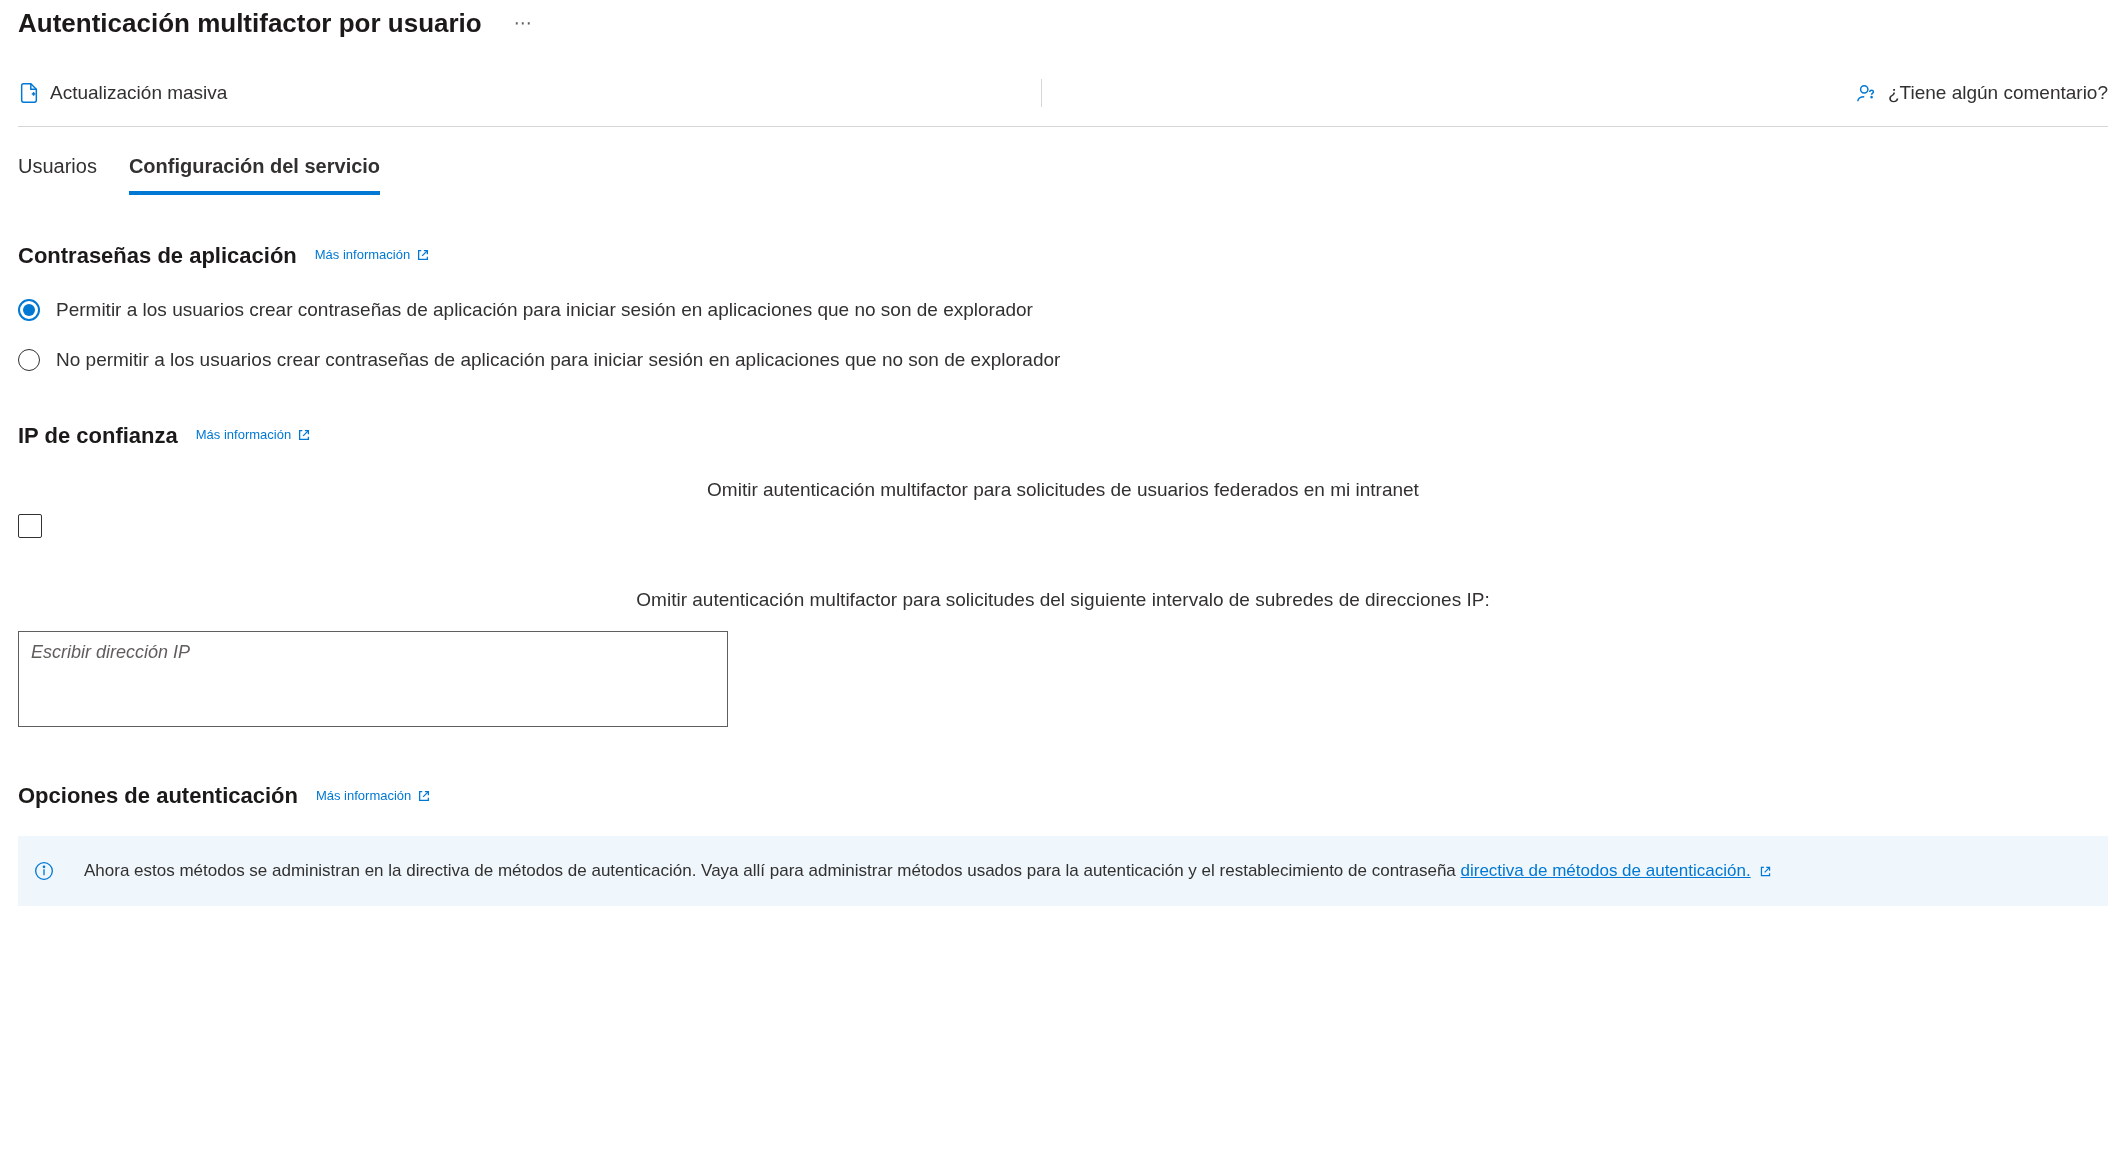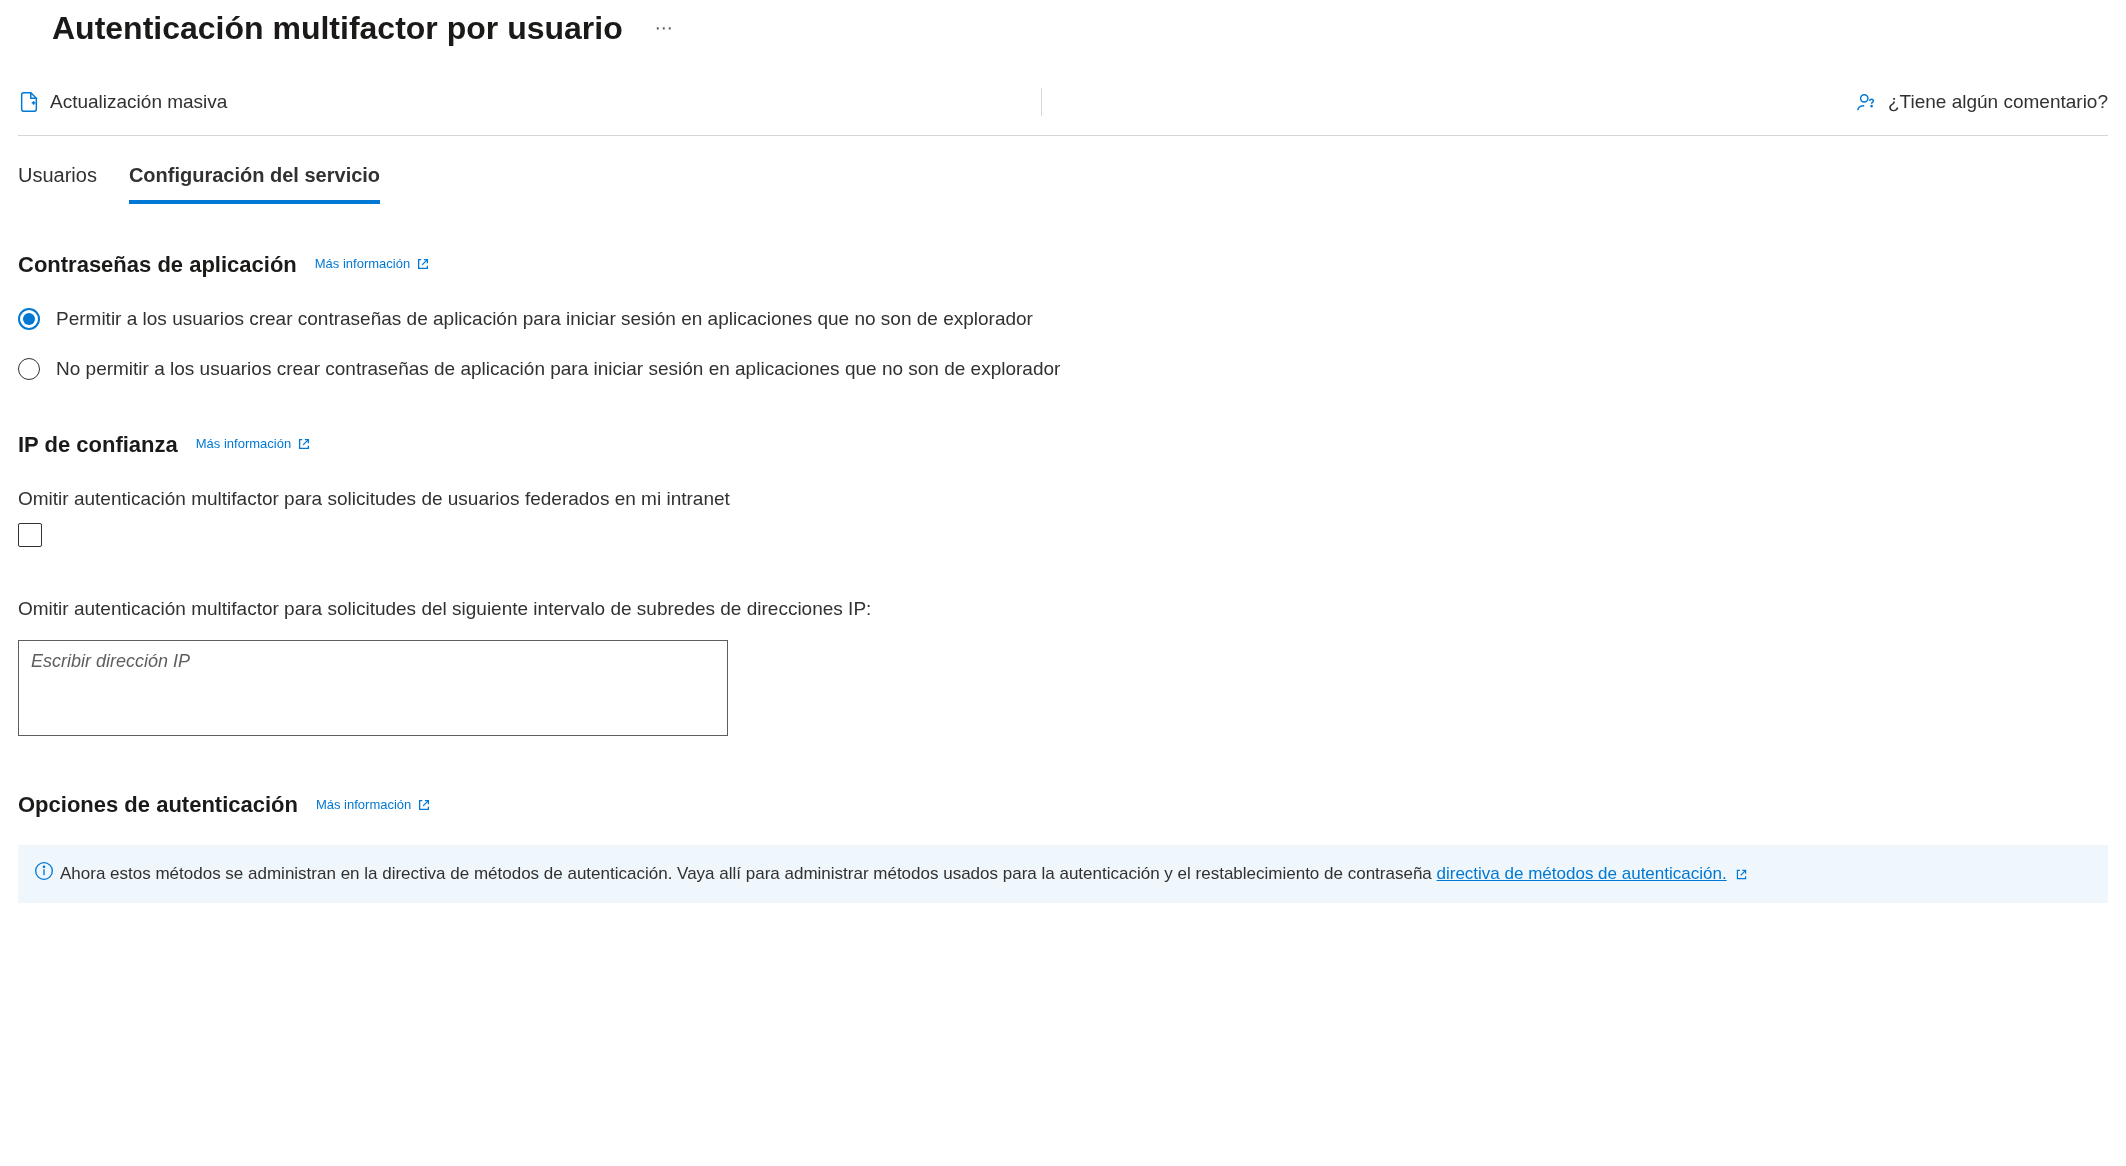--- a/index.html
+++ b/index.html
@@ -11,24 +11,23 @@
       font-size: 19px;
       line-height: 1.5;
     }
     .header-row {
       display: flex;
       align-items: center;
       gap: 24px;
       padding: 4px 0 24px 0;
     }
     .page-title {
-      font-size: 32px;
+      font-size: 26px;
       font-weight: 600;
       color: #1b1a19;
-      margin-left: 34px;
     }
     .ellipsis-btn {
       font-size: 18px;
       color: #605e5c;
       cursor: pointer;
       padding: 4px 8px;
     }
     .command-bar {
       display: flex;
       align-items: center;
@@ -118,20 +117,21 @@
       height: 12px;
       border-radius: 50%;
       background: #0078d4;
     }
     .radio-label { font-size: 19px; }
     .field-label {
       font-size: 19px;
       margin-top: 20px;
       margin-bottom: 10px;
       color: #323130;
+      text-align: center;
     }
     .checkbox {
       width: 24px;
       height: 24px;
       border: 1.5px solid #323130;
       border-radius: 2px;
       background: #ffffff;
       cursor: pointer;
       margin-top: 6px;
     }
@@ -146,24 +146,24 @@
       resize: none;
       font-family: inherit;
       margin-top: 6px;
     }
     .ip-textarea::placeholder {
       color: #605e5c;
       font-style: italic;
     }
     .info-banner {
       display: flex;
-      align-items: flex-start;
-      gap: 6px;
+      align-items: center;
+      gap: 30px;
       background: #eff6fc;
-      padding: 16px 16px;
+      padding: 22px 16px;
       margin-top: 18px;
       font-size: 17px;
     }
     .info-icon {
       width: 20px;
       height: 20px;
       color: #0078d4;
       flex-shrink: 0;
     }
     .info-banner a {

